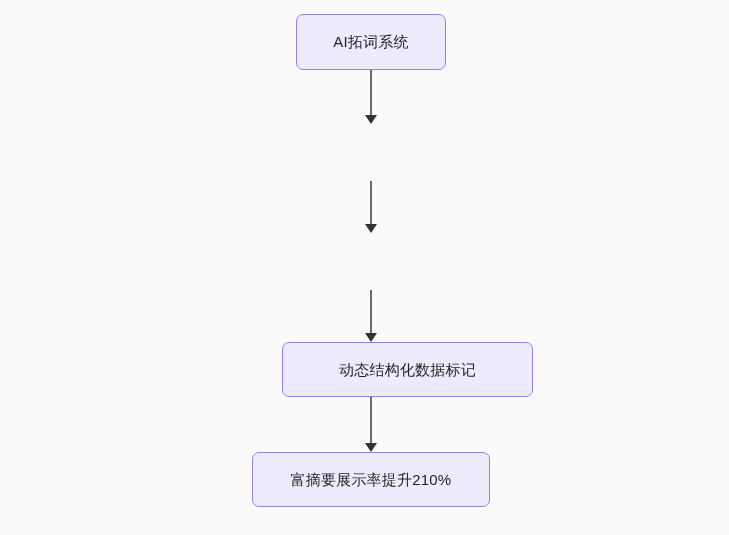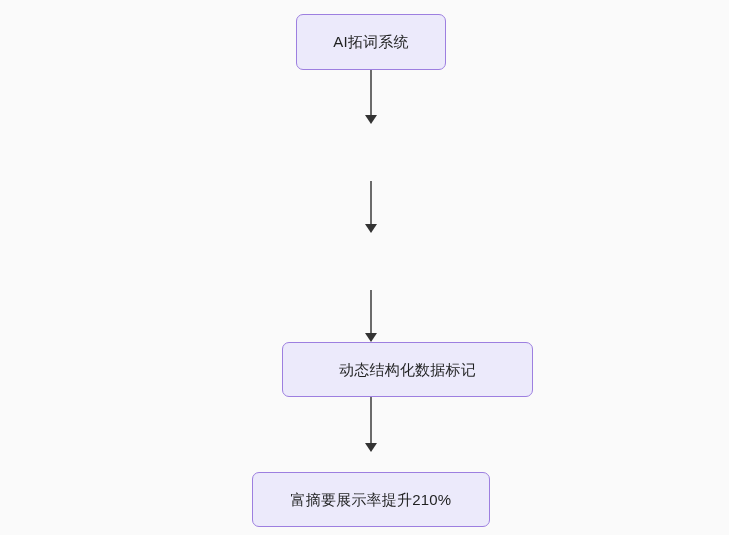--- a/index.html
+++ b/index.html
@@ -73,16 +73,16 @@
         <line x1="10" y1="0" x2="10" y2="47" stroke="#6b6b6b" stroke-width="2"></line>
         <polygon points="4,46 16,46 10,55" fill="#333333"></polygon>
       </svg>
     </div>
     <div class="node" style="left: 296px; top: 14px; width: 150px; height: 56px; background: rgb(236, 234, 251); border-color: rgb(157, 127, 224); color: rgb(31, 32, 32);">
       <span class="node-label">AI拓词系统</span>
     </div>
     <div class="node" style="left: 263px; top: 342px; width: 251px; height: 55px; background: rgb(236, 234, 251); border-color: rgb(157, 127, 224); color: rgb(31, 32, 32); margin-left: 19px;">
       <span class="node-label">动态结构化数据标记</span>
     </div>
-    <div class="node" style="left: 252px; top: 472px; width: 238px; height: 55px; background: rgb(236, 234, 251); border-color: rgb(157, 127, 224); color: rgb(31, 32, 32);">
+    <div class="node" style="left: 252px; top: 452px; width: 238px; height: 55px; background: rgb(236, 234, 251); border-color: rgb(157, 127, 224); color: rgb(31, 32, 32);">
       <span class="node-label">富摘要展示率提升210%</span>
     </div>
   </div>
 
 </body></html>

